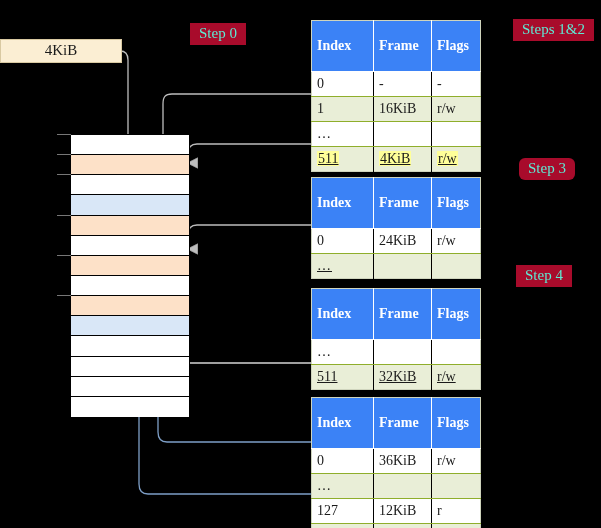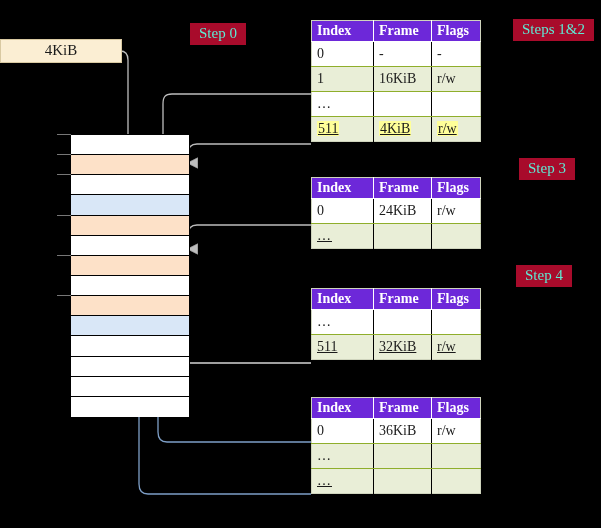--- a/index.html
+++ b/index.html
@@ -83,26 +83,26 @@
   
   .ptable {
     position: absolute;
     border-collapse: collapse;
     border: 1px solid #cfd4bd;
     background: #ffffff;
     font-size: 14px;
     table-layout: fixed;
   }
   .ptable th {
-    background: #6d28d9;
+    background: #3b82f6;
     color: #ffffff;
     font-weight: bold;
     font-size: 14px;
     text-align: left;
-    padding: 2px 5px;
+    padding: 17px 5px;
     border-right: 1px solid #ffffff;
     border-bottom: 1px solid #ffffff;
     height: 20px;
     box-sizing: border-box;
   }
   .ptable th:last-child { border-right: none; }
   .ptable td {
     padding: 2px 5px;
     border-right: 1px solid #000000;
     border-bottom: 1px solid #8fae2b;
@@ -168,21 +168,21 @@
 
     <g>
       <path d="M311,494 L148,494 C141,494 139,490 139,484 L139,215" fill="none" stroke="#7e9fc7" stroke-width="1.3" marker-end="url(#ah-blue-up)"></path>
     </g>
   </svg>
 
   <div class="size-box" style="left:0px; top:39px; width:120px; height:22px;">4KiB</div>
 
   <div class="step-badge" style="left:190px; top:23px;">Step 0</div>
   <div class="step-badge" style="left:513px; top:19px;">Steps 1&amp;2</div>
-  <div class="step-badge" style="left:519px; top:158px;">Step 3</div>
+  <div class="step-badge" style="left:519px; top:158px;border-radius:6px;">Step 3</div>
   <div class="step-badge" style="left:516px; top:265px;text-align:center;">Step 4</div>
 
   <div class="memcol" id="memcol" style="left:70px; top:134px; width:120px; height:282px;">
       <div class="memrow mr-white" style="height: 20.1429px;"></div>
       <div class="memrow mr-orange" style="height: 20.1429px;"></div>
       <div class="memrow mr-white" style="height: 20.1429px;"></div>
       <div class="memrow mr-blue" style="height: 20.1429px;"></div>
       <div class="memrow mr-orange" style="height: 20.1429px;"></div>
       <div class="memrow mr-white" style="height: 20.1429px;"></div>
       <div class="memrow mr-orange" style="height: 20.1429px;"></div>
@@ -291,20 +291,25 @@
         <tr class="row-plain">
           <td>0</td>
           <td>36KiB</td>
           <td>r/w</td>
         </tr>
         <tr class="row-alt">
           <td class="dots">…</td>
           <td></td>
           <td></td>
         </tr>
+        <tr class="row-plain">
+          <td>127</td>
+          <td>12KiB</td>
+          <td>r</td>
+        </tr>
         <tr class="row-alt">
           <td class="dots">…</td>
           <td></td>
           <td></td>
         </tr>
       </tbody>
     </table>
 
 </div>
 

